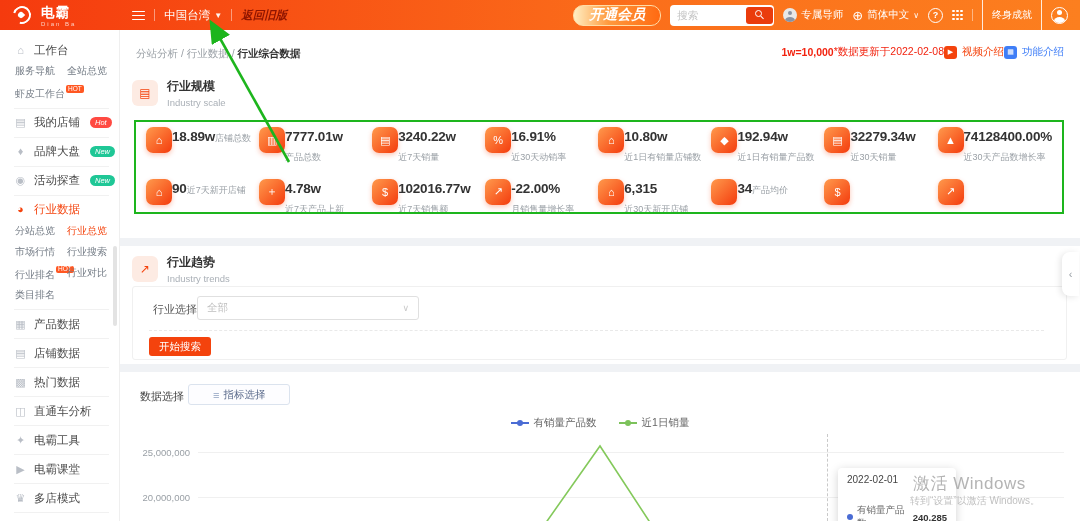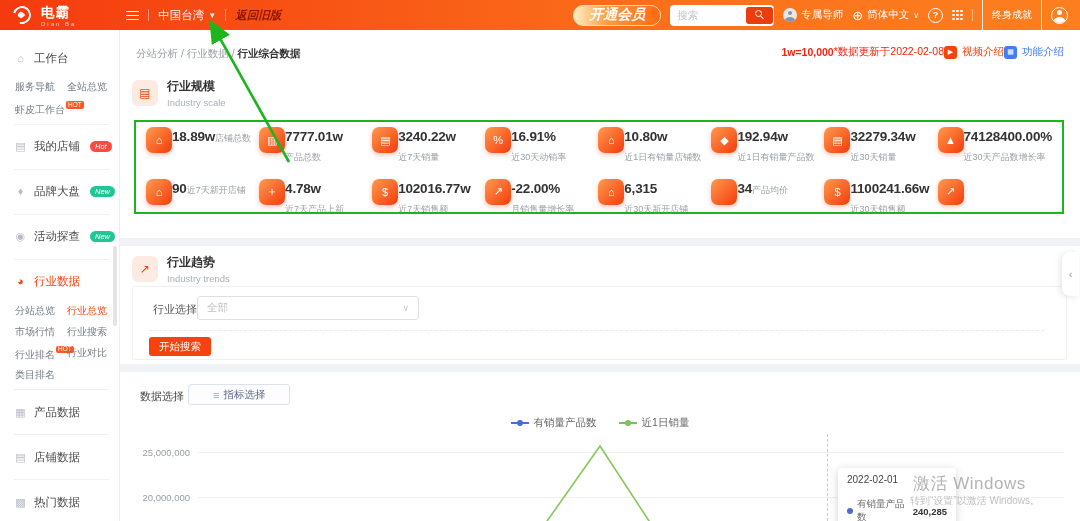--- a/index.html
+++ b/index.html
@@ -7,21 +7,21 @@
         font-family:"Liberation Sans","DejaVu Sans",sans-serif;-webkit-font-smoothing:antialiased}
   
   .hdr{position:absolute;left:0;top:0;width:1080px;height:30px;z-index:20;
        background:linear-gradient(90deg,#f53a0e,#fb6f1b 60%,#fc7f1f);display:flex;align-items:center;
        padding:0 12px;box-sizing:border-box;gap:9px;color:#fff}
   .lmark{width:20px;height:20px;position:relative;flex:none}
   .lmark::before{content:"";position:absolute;left:1px;top:1px;width:14px;height:14px;border:2.4px solid #fff;
        border-radius:50%;border-left-color:transparent;transform:rotate(-30deg)}
   .lmark::after{content:"";position:absolute;left:6px;top:7px;width:6px;height:6px;background:#fff;
        border-radius:50% 0 50% 50%;transform:rotate(45deg)}
-  .ltxt{line-height:1;margin-right:3px}
+  .ltxt{line-height:1;margin-right:9px}
   .ltxt b{font-size:13.5px;letter-spacing:1px}
   .ltxt i{display:block;font-style:normal;font-size:6px;opacity:.75;letter-spacing:2px;margin-top:1px}
   .burger{width:13px;height:11px;position:relative;margin-left:38px;cursor:pointer;flex:none}
   .burger::before{content:"";position:absolute;left:0;top:1px;width:13px;height:1.6px;background:#fff;
        box-shadow:0 4px 0 #fff,0 8px 0 #fff;border-radius:1px}
   .hsep{width:1px;height:12px;background:rgba(255,255,255,.45)}
   .region{font-size:11.5px;display:flex;align-items:center;gap:4px;cursor:pointer}
   .caret{font-size:8px;opacity:.95}
   .legacy{font-size:11.5px;font-weight:bold;font-style:italic;color:#8f1500;cursor:pointer}
   .vip{margin-left:auto;height:19px;padding:0 15px;border-radius:10px;cursor:pointer;
@@ -47,21 +47,21 @@
   .dots::before{content:"";position:absolute;left:0;top:0;width:2.6px;height:2.6px;border-radius:50%;background:#fff;
        box-shadow:4px 0 0 #fff,8px 0 0 #fff,0 4px 0 #fff,4px 4px 0 #fff,8px 4px 0 #fff,0 8px 0 #fff,4px 8px 0 #fff,8px 8px 0 #fff}
   .achv{height:17px;padding:16px 9px;border:1px solid rgba(255,255,255,.85);border-radius:9px;font-size:10px;
        display:flex;align-items:center;cursor:pointer;flex:none}
   .uavatar{width:15px;height:15px;border-radius:50%;border:1.2px solid #fff;position:relative;overflow:hidden;cursor:pointer;flex:none}
   .uavatar::before{content:"";position:absolute;top:2.5px;left:5px;width:5px;height:5px;border-radius:50%;background:#fff}
   .uavatar::after{content:"";position:absolute;top:9px;left:2px;width:11px;height:8px;border-radius:50%;background:#fff}
   
   .sb{position:absolute;left:0;top:30px;width:120px;bottom:0;background:#fff;border-right:1px solid #efefef;
       padding:6px 0 0 14px;box-sizing:border-box;overflow:hidden;z-index:5}
-  .sb-title{display:flex;align-items:center;gap:7px;height:20px;margin:12px 0;font-size:11.5px;color:#4a4a4a;cursor:pointer;white-space:nowrap}
+  .sb-title{display:flex;align-items:center;gap:7px;height:20px;margin:4px 0;font-size:11.5px;color:#4a4a4a;cursor:pointer;white-space:nowrap}
   .sb-title.active{color:#f4430d}
   .sb-ico{width:13px;color:#b9bec6;font-size:11px;line-height:1;text-align:center;flex:none}
   .sb-title.active .sb-ico{color:#f4430d}
   .sb-links{display:grid;grid-template-columns:52px 1fr;row-gap:7px;margin:3px 0 7px 1px;font-size:10px;color:#737b85}
   .sb-link{cursor:pointer;white-space:nowrap}
   .sb-link.active{color:#f4430d}
   .sb-div{border-top:1px solid #f1f1f1;margin:4px 10px 4px 0}
   .bdg{font-size:7.5px;padding:1.5px 5px;border-radius:8px;color:#fff;margin-left:3px;font-style:italic;line-height:1}
   .bdg.hot{background:#ff4a42}
   .bdg.new{background:#1fc796}
@@ -131,21 +131,21 @@
   .lgm{display:inline-block;width:18px;height:2px;background:currentColor;position:relative}
   .lgm::after{content:"";position:absolute;left:6px;top:-2px;width:6px;height:6px;border-radius:50%;background:currentColor}
   .lg-item.blue{color:#4a6cd4}.lg-item.green{color:#7cc25b}
   .lg-item .lt{color:#666}
   .ytick{position:absolute;width:62px;text-align:right;font-size:9.5px;color:#9aa0a6}
   .gline{position:absolute;left:78px;width:866px;border-top:1px solid #f0f0f0}
   .spike{position:absolute;left:0;top:0;pointer-events:none}
   .vdash{position:absolute;left:707px;top:62px;height:87px;border-left:1px dashed #c9c9c9}
   .ttip{position:absolute;left:718px;top:96px;width:118px;background:#fff;border-radius:4px;z-index:5;
       box-shadow:0 2px 10px rgba(0,0,0,.18);padding:6px 9px;box-sizing:border-box}
-  .ttip .td{font-size:10px;color:#444;margin-bottom:13px}
+  .ttip .td{font-size:10px;color:#444;margin-bottom:19px}
   .trow{display:flex;align-items:center;gap:4px;font-size:9.5px;color:#666;margin-top:2px}
   .trow .dot{width:6px;height:6px;border-radius:50%;flex:none}
   .trow .dot.b{background:#4a6cd4}.trow .dot.g{background:#7cc25b}
   .trow .tv{margin-left:auto;font-weight:bold;color:#333}
   .wm1{position:absolute;left:793px;top:100px;font-size:17px;color:#a7a7a7;opacity:.85;z-index:6;letter-spacing:.5px}
   .wm2{position:absolute;left:790px;top:122px;font-size:10px;color:#b5b5b5;opacity:.85;z-index:6}
   
   .anno-rect{position:absolute;left:134px;top:120px;width:926px;height:90px;border:2px solid #1db51d;z-index:40;pointer-events:none}
   .anno-svg{position:absolute;left:0;top:0;z-index:41;pointer-events:none}
   .collapse{position:absolute;left:1062px;top:252px;width:17px;height:44px;background:#fff;border-radius:8px 0 0 8px;
@@ -363,21 +363,20 @@
         <div class="stat" data-name="stat-card">
             <span class="st-ico" data-name="new-stores-30d-icon" data-icon="new-stores-30d-icon"></span>
             <span><span class="stat-val" data-name="stat-value">6,315</span><span class="stat-lbl" data-name="stat-label">近30天新开店铺</span></span>
           </div>
         <div class="stat" data-name="stat-card">
             <span class="st-ico" data-name="price-icon" data-icon="avg-price-icon"></span>
             <span><span class="stat-val" data-name="stat-value">34</span><span class="stat-lbl" data-name="stat-label">产品均价</span></span>
           </div>
         <div class="stat" data-name="stat-card">
             <span class="st-ico" data-name="revenue-30d-icon" data-icon="revenue-30d-icon"></span>
-            <span><span class="stat-val" data-name="stat-value">1100241.66w</span><span class="stat-lbl" data-name="stat-label">近30天销售额</span></span>
           </div>
         <div class="stat" data-name="stat-card">
             <span class="st-ico" data-name="revenue-growth-icon" data-icon="revenue-growth-icon"></span>
           </div>
       </div>
     </div>
 
     <div class="p2" data-name="industry-trends-panel">
       <div class="sechdr" style="left:12px;top:8px" data-name="industry-trends-header">
         <span class="sec-ico" data-name="trends-icon" data-icon="trends-icon"></span>

